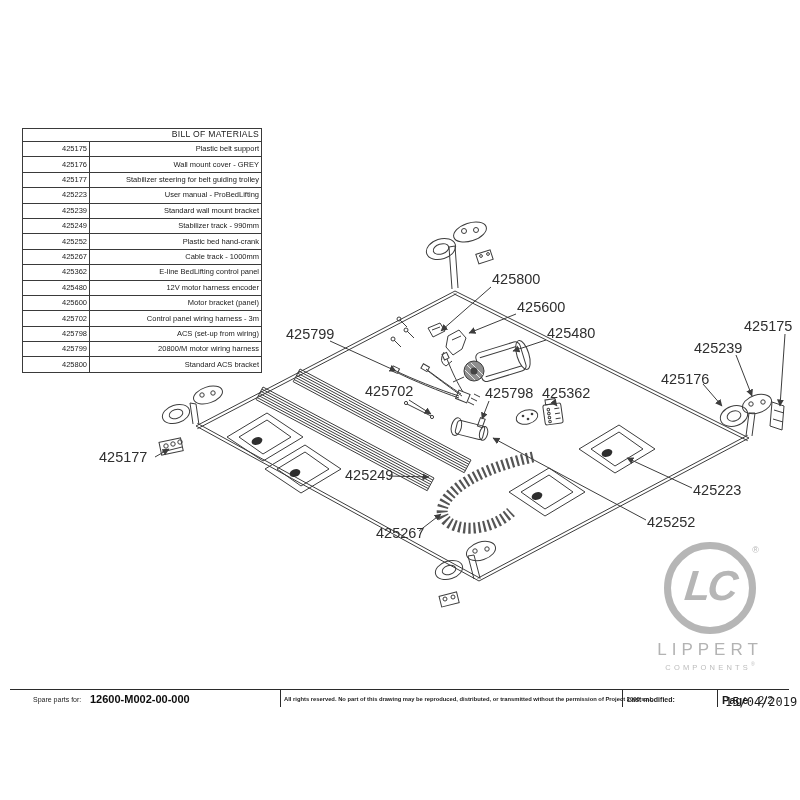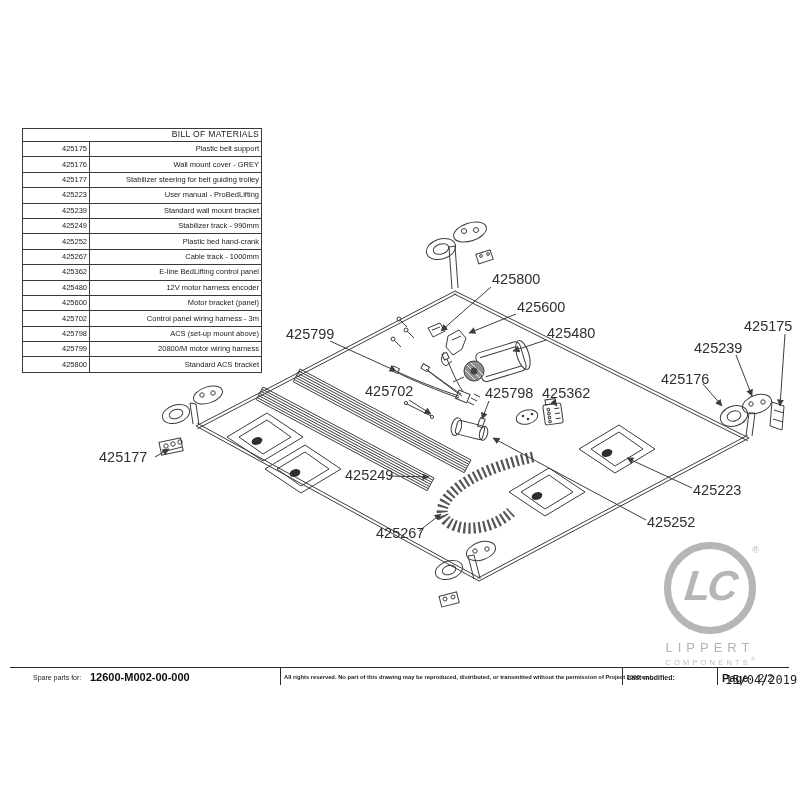--- a/index.html
+++ b/index.html
@@ -20,25 +20,25 @@
   svg.draw{position:absolute;left:0;top:0;}
   .ln{stroke:#3d3d3d;stroke-width:1;fill:none;}
   .ld{stroke:#3d3d3d;stroke-width:1;fill:none;}
 
   
   .logo{position:absolute;left:652px;top:542px;width:116px;text-align:center;color:#b6b6b6;}
   .logo-ring{position:relative;width:78px;height:78px;border:7px solid #b6b6b6;border-radius:50%;margin:0 auto;}
   .logo-mono{position:absolute;left:0;top:4px;width:100%;font-size:42px;font-weight:bold;font-style:italic;
         transform:skewX(-6deg);letter-spacing:-3px;line-height:66px;color:#b6b6b6;}
   .logo-reg{position:absolute;right:-10px;top:-4px;font-size:9px;color:#b6b6b6;}
-  .logo-name{margin-top:6px;font-size:13px;letter-spacing:5px;color:#b3b3b3;}
+  .logo-name{margin-top:6px;font-size:17px;letter-spacing:5px;color:#b3b3b3;}
   .logo-sub{margin-top:1px;font-size:7.5px;letter-spacing:3.2px;color:#bcbcbc;}
 
   
-  .footer{position:absolute;left:10px;top:667px;width:779px;height:17px;border-top:1.5px solid #2b2b2b;}
+  .footer{position:absolute;left:10px;top:689px;width:779px;height:17px;border-top:1.5px solid #2b2b2b;}
   .fdiv{position:absolute;top:0;height:17px;border-left:1px solid #2b2b2b;}
   .f-spare-label{position:absolute;left:23px;top:6px;font-size:7px;}
   .f-part-number{position:absolute;left:80px;top:3px;font-size:11px;font-weight:bold;color:#0d0d0d;}
   .f-copy{position:absolute;left:274px;top:6px;width:334px;font-size:5.8px;font-weight:600;
           text-align:center;white-space:nowrap;}
   .f-mod-label{position:absolute;left:617px;top:6px;font-size:7px;font-weight:bold;}
   .f-mod-date{position:absolute;left:667px;top:5px;font-size:12px;font-family:"DejaVu Sans Mono",monospace;margin-left:48px;}
   .f-page-label{position:absolute;left:712px;top:4px;font-size:11px;font-weight:bold;}
   .f-page-value{position:absolute;left:748px;top:4px;font-size:11px;}
 </style>
@@ -101,21 +101,21 @@
       <tr>
           <td>425600</td>
           <td>Motor bracket (panel)</td>
         </tr>
       <tr>
           <td>425702</td>
           <td>Control panel wiring harness - 3m</td>
         </tr>
       <tr>
           <td>425798</td>
-          <td>ACS (set-up mount above)</td>
+          <td>ACS (set-up from wiring)</td>
         </tr>
       <tr>
           <td>425799</td>
           <td>20800/M motor wiring harness</td>
         </tr>
       <tr>
           <td>425800</td>
           <td>Standard ACS bracket</td>
         </tr>
     </tbody>

